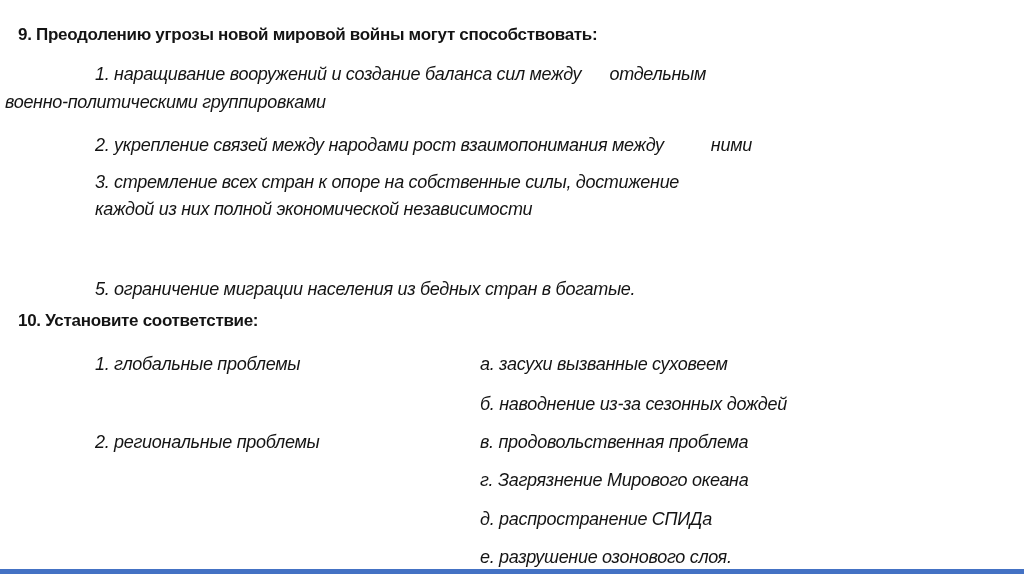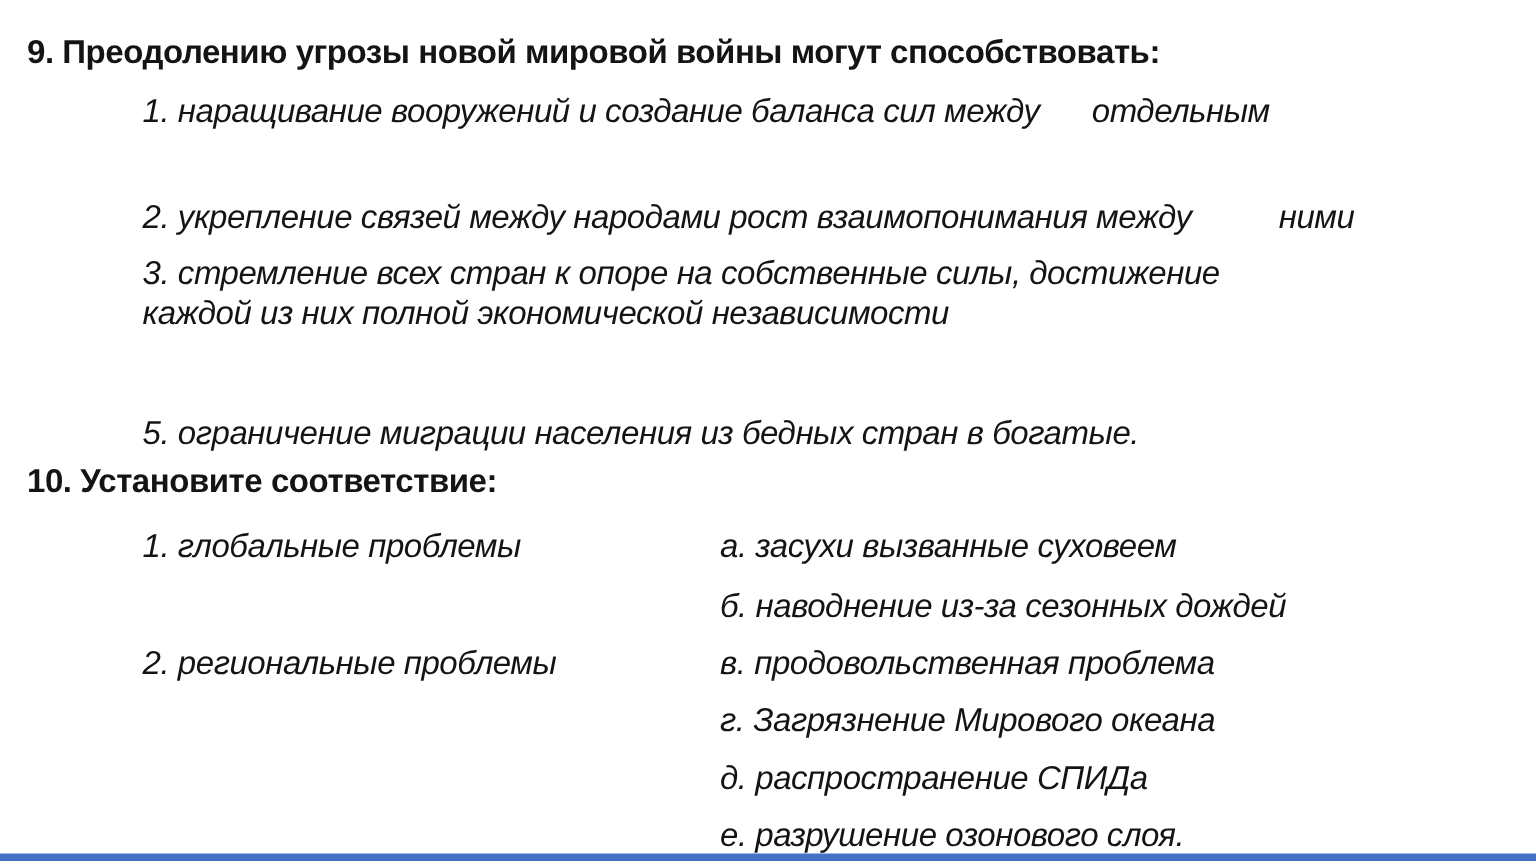--- a/index.html
+++ b/index.html
@@ -13,27 +13,27 @@
     height: 574px;
     background: #ffffff;
     overflow: hidden;
     font-family: "Liberation Sans", sans-serif;
     color: #141414;
   }
   .line {
     position: absolute;
     white-space: pre;
     line-height: 26px;
-    font-size: 22px;
+    font-size: 18px;
     letter-spacing: -0.3px;
   }
   .q-title {
     font-weight: bold;
     font-style: normal;
-    font-size: 22px;
+    font-size: 17px;
     left: 18px;
   }
   .item {
     font-style: italic;
     font-weight: normal;
   }
   
   .l-q9t  { top: 22px;  }
   .l-i1a  { top: 61px;  left: 95px; }
   .l-i1b  { top: 89px;  left: 5px;  }
@@ -61,20 +61,21 @@
   }
 </style>
 </head>
 <body>
 
 <div class="slide" style="background: rgb(255, 255, 255); color: rgb(20, 20, 20);">
 
   <div class="line q-title l-q9t">9. Преодолению угрозы новой мировой войны могут способствовать:</div>
 
   <div class="line item l-i1a">1. наращивание вооружений и создание баланса сил между      отдельным</div>
+  <div class="line item l-i1b">военно-политическими группировками</div>
   <div class="line item l-i2">2. укрепление связей между народами рост взаимопонимания между          ними</div>
   <div class="line item l-i3a">3. стремление всех стран к опоре на собственные силы, достижение</div>
   <div class="line item l-i3b">каждой из них полной экономической независимости</div>
   <div class="line item l-i5">5. ограничение миграции населения из бедных стран в богатые.</div>
 
   <div class="line q-title l-q10t">10. Установите соответствие:</div>
 
   <div class="line item col-left r0">1. глобальные проблемы</div>
   <div class="line item col-left r2">2. региональные проблемы</div>
 

